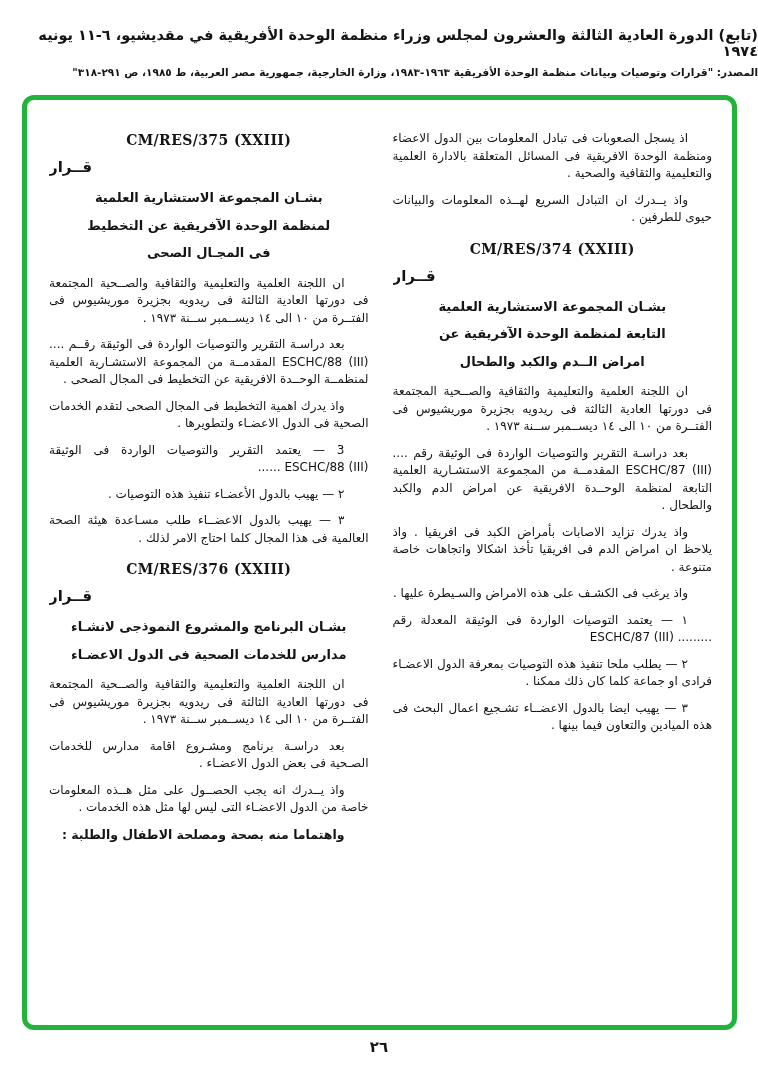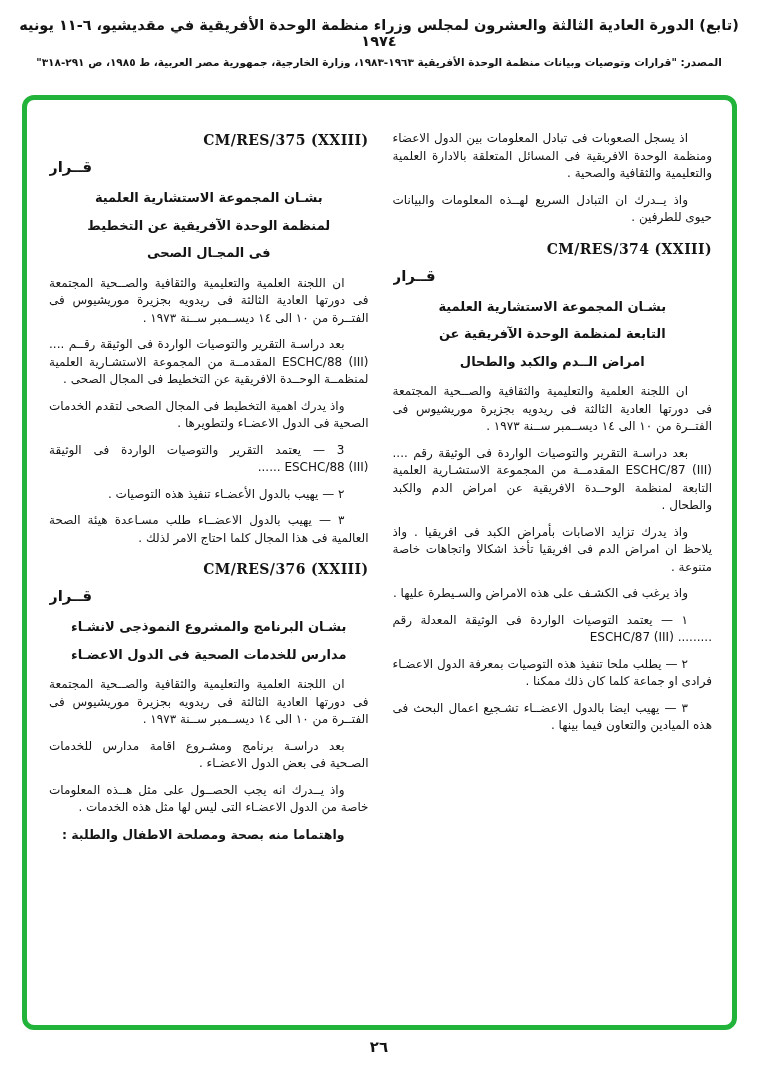--- a/index.html
+++ b/index.html
@@ -1,21 +1,21 @@
 <!DOCTYPE html>
 <html lang="ar"><head>
 <meta charset="utf-8">
 <style>
   html,body{margin:0;padding:0;}
   body{
     width:758px;height:1078px;background:#ffffff;color:#141414;
     font-family:"DejaVu Sans", sans-serif;position:relative;overflow:hidden;
   }
   .page-header{
-    direction:rtl;text-align:center;padding-top:17px;
+    direction:rtl;padding-top:27px;
   }
   .header-line1{
     font-size:14.5px;font-weight:700;letter-spacing:0;
   }
   .header-line2{
     font-size:10.5px;font-weight:700;margin-top:7px;
   }
   .doc-frame{
     position:absolute;left:22px;top:95px;width:715px;height:935px;
     border:5px solid #22b33b;border-radius:12px;box-sizing:border-box;
@@ -28,21 +28,21 @@
   .col{flex:1 1 0;direction:rtl;overflow:hidden;}
   .p{
     font-size:12px;line-height:1.46;text-align:justify;
     margin:0 0 9px 0;text-indent:24px;
   }
   .p-bold{
     font-size:12.5px;line-height:1.46;font-weight:700;
     margin:6px 0 9px 0;text-indent:24px;text-align:right;
   }
   .docref{
-    direction:ltr;text-align:right;font-family:"DejaVu Serif", serif;
+    direction:ltr;text-align:center;font-family:"DejaVu Serif", serif;
     font-weight:700;font-size:14px;letter-spacing:0.4px;
     margin:14px 0 10px 0;
   }
   .docref.first{margin-top:2px;}
   .title{
     font-size:15px;font-weight:700;text-align:left;margin:4px 0 12px 0;
   }
   .heading{
     font-size:13px;font-weight:700;text-align:center;
     line-height:1.5;margin:0 0 8px 0;

